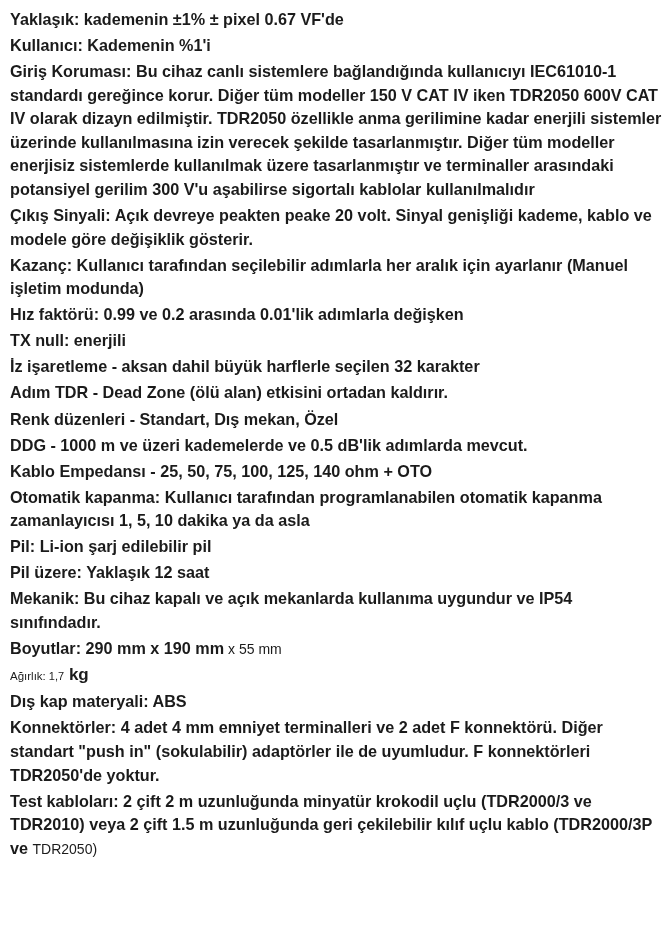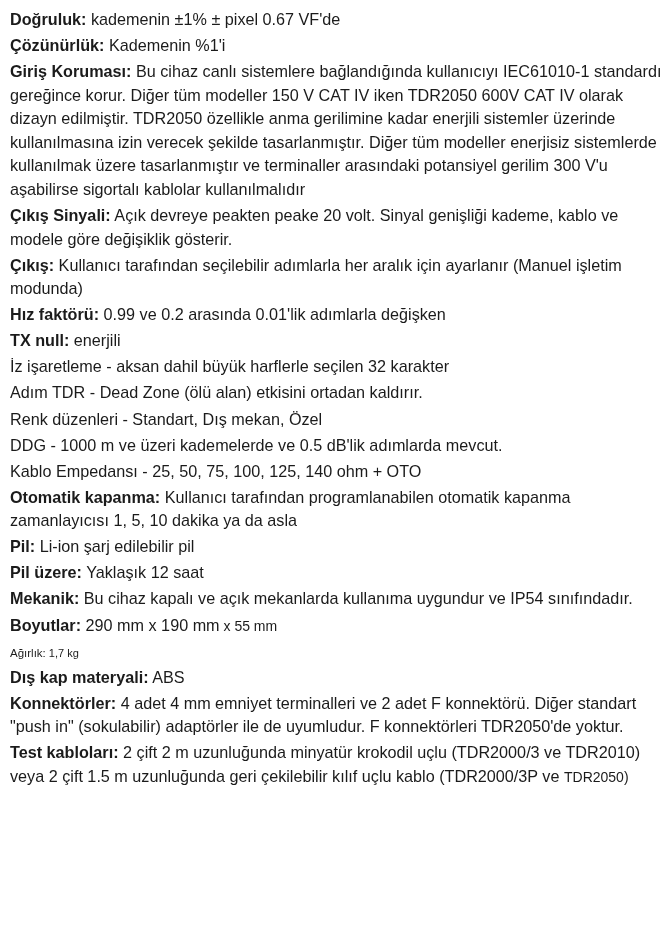--- a/index.html
+++ b/index.html
@@ -24,61 +24,61 @@
   .para {
     font-size: 16.2px;
     line-height: 1.455;
     margin: 0 0 2.5px 0;
     text-align: left;
   }
   .lbl {
     font-weight: bold;
   }
   .txt {
-    font-weight: normal;
+    font-weight: bold;
   }
   .small {
     font-size: 14px;
     text-align: center;
   }
   .small-mid {
     font-size: 11px;
   }
   .tiny-lbl {
     font-size: 11.5px;
     font-weight: normal;
   }
   .big-unit {
-    font-size: 11px;
-    font-weight: normal;
+    font-size: 17px;
+    font-weight: bold;
   }
 </style>
 </head>
 <body>
 
 <div id="doc">
 
   <p class="para">
-    <span class="lbl">Doğruluk:</span><span class="txt"> kademenin ±1% ± pixel 0.67 VF'de</span>
+    <span class="lbl">Yaklaşık:</span><span class="txt"> kademenin ±1% ± pixel 0.67 VF'de</span>
   </p>
 
   <p class="para">
-    <span class="lbl">Çözünürlük:</span><span class="txt"> Kademenin %1'i</span>
+    <span class="lbl">Kullanıcı:</span><span class="txt"> Kademenin %1'i</span>
   </p>
 
   <p class="para">
     <span class="lbl">Giriş Koruması:</span><span class="txt"> Bu cihaz canlı sistemlere bağlandığında kullanıcıyı IEC61010-1 standardı gereğince korur. Diğer tüm modeller 150 V CAT IV iken TDR2050 600V CAT IV olarak dizayn edilmiştir. TDR2050 özellikle anma gerilimine kadar enerjili sistemler üzerinde kullanılmasına izin verecek şekilde tasarlanmıştır. Diğer tüm modeller enerjisiz sistemlerde kullanılmak üzere tasarlanmıştır ve terminaller arasındaki potansiyel gerilim 300 V'u aşabilirse sigortalı kablolar kullanılmalıdır</span>
   </p>
 
   <p class="para">
     <span class="lbl">Çıkış Sinyali:</span><span class="txt"> Açık devreye peakten peake 20 volt. Sinyal genişliği kademe, kablo ve modele göre değişiklik gösterir.</span>
   </p>
 
   <p class="para">
-    <span class="lbl">Çıkış:</span><span class="txt"> Kullanıcı tarafından seçilebilir adımlarla her aralık için ayarlanır (Manuel işletim modunda)</span>
+    <span class="lbl">Kazanç:</span><span class="txt"> Kullanıcı tarafından seçilebilir adımlarla her aralık için ayarlanır (Manuel işletim modunda)</span>
   </p>
 
   <p class="para">
     <span class="lbl">Hız faktörü:</span><span class="txt"> 0.99 ve 0.2 arasında 0.01'lik adımlarla değişken</span>
   </p>
 
   <p class="para">
     <span class="lbl">TX null:</span><span class="txt"> enerjili</span>
   </p>
 

